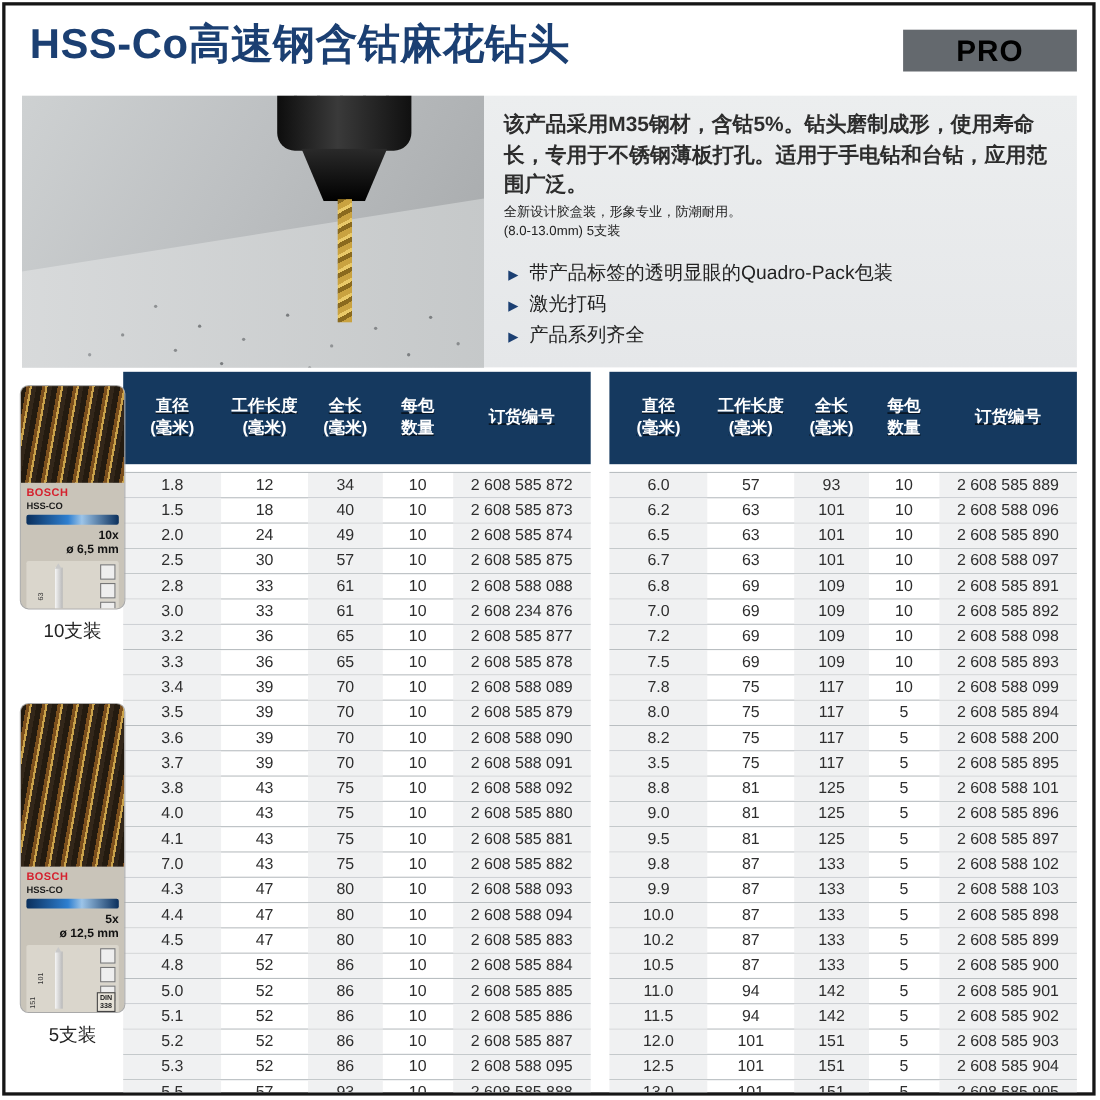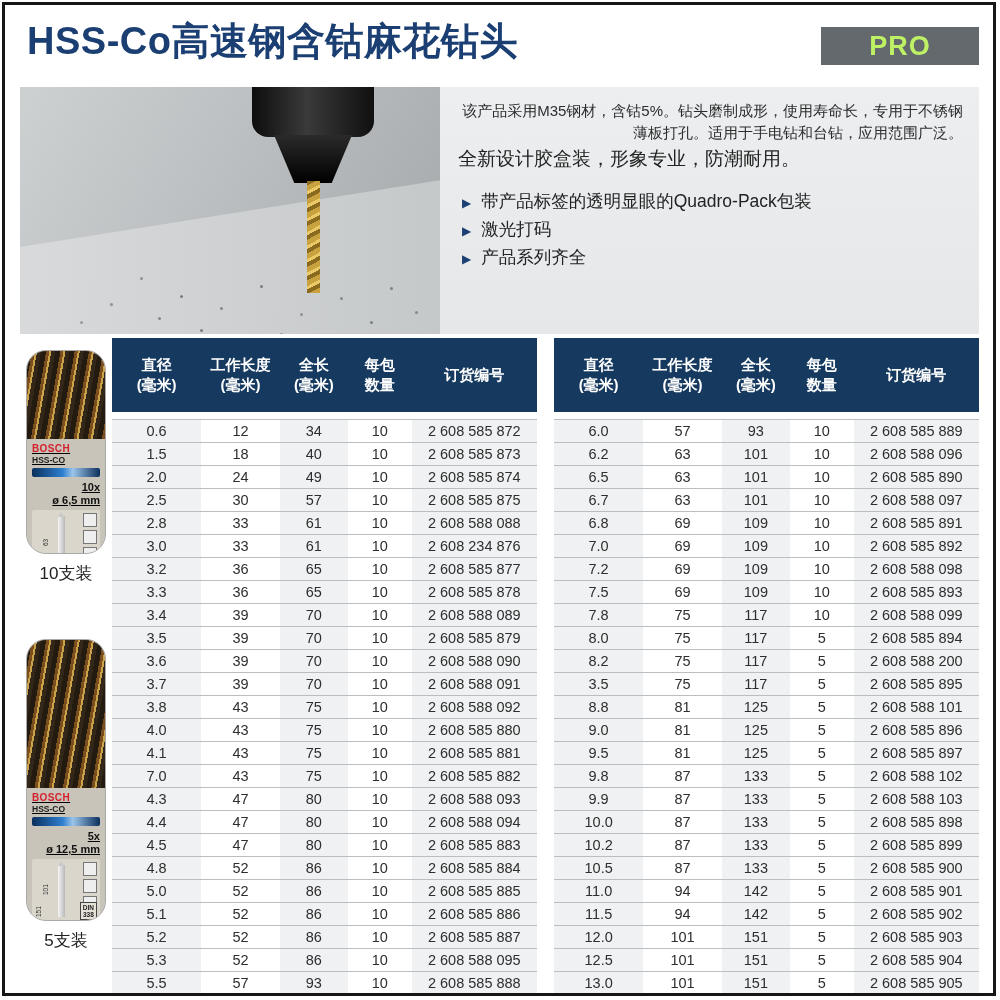--- a/index.html
+++ b/index.html
@@ -2,21 +2,21 @@
 <html><head>
 <meta charset="utf-8">
 <style>
   html,body{margin:0;padding:0;background:#fff;}
   body{width:1000px;height:1000px;font-family:"Liberation Sans","DejaVu Sans",sans-serif;}
   .page{position:relative;width:994px;height:994px;margin:2px;border:3px solid #161616;box-sizing:border-box;background:#fff;overflow:hidden;}
 
   
   .hdr{position:relative;height:62px;padding:14px 15px 0 22px;}
   .title{font-size:38px;font-weight:bold;color:#1B3F72;letter-spacing:.5px;line-height:1.2;}
-  .pro{position:absolute;right:14px;top:22px;width:158px;height:38px;background:#64696E;color:#bef264;
+  .pro{position:absolute;right:14px;top:22px;width:158px;height:38px;background:#64696E;color:#000000;
        font-size:27px;font-weight:bold;display:flex;align-items:center;justify-content:center;letter-spacing:1px;}
 
   
   .hero{display:flex;margin:6px 0 0 15px;}
   .photo{position:relative;width:420px;height:247px;overflow:hidden;flex:none;
          background:linear-gradient(120deg,#ced1d2 0%,#bcbfc1 45%,#a4a7a9 100%);}
   .plate{position:absolute;left:-40px;top:128px;width:500px;height:210px;transform:rotate(-9deg);
          background:linear-gradient(100deg,#dadcdd,#c3c6c7);border-bottom:9px solid #94979a;box-shadow:0 10px 8px rgba(70,70,72,.45);}
   .chuck{position:absolute;left:232px;top:-8px;width:122px;height:58px;background:linear-gradient(90deg,#0d0d0d,#3a3a3a 45%,#101010);border-radius:0 0 16px 16px;}
   .collar{position:absolute;left:238px;top:-34px;width:112px;height:36px;border-radius:5px;
@@ -24,32 +24,32 @@
   .cone{position:absolute;left:254px;top:48px;width:78px;height:48px;background:linear-gradient(#2a2a2a,#000);
         clip-path:polygon(0 0,100% 0,74% 100%,26% 100%);}
   .bit{position:absolute;left:287px;top:94px;width:13px;height:112px;
        background:repeating-linear-gradient(-28deg,#c9a240 0 5px,#8a6a1e 5px 9px,#e9c968 9px 12px);}
   .shavings{position:absolute;left:120px;top:190px;width:3px;height:3px;background:#8e9193;border-radius:50%;
        box-shadow:40px 18px #7d8082,80px 30px #888b8d,120px 8px #7a7d7f,160px 36px #909395,200px 20px #85888a,
                   230px 44px #7d8082,18px 40px #888b8d,60px 52px #7a7d7f,140px 56px #909395,185px 60px #85888a,
                   250px 10px #7d8082,275px 34px #888b8d,-30px 26px #8e9193,-60px 44px #9a9da0,300px 52px #85888a;}
 
   .desc{flex:1;background:linear-gradient(#eceeef,#e5e7e9);margin-right:14px;padding:13px 16px 0 18px;}
-  .desc .intro{margin:0;font-size:15px;font-weight:normal;color:#2d2d2d;line-height:1.45;text-align:right;}
-  .desc .line{margin:0;font-size:19px;color:#222;line-height:1.55;}
+  .desc .intro{margin:0;font-size:19px;font-weight:bold;color:#2d2d2d;line-height:1.45;}
+  .desc .line{margin:0;font-size:12px;color:#222;line-height:1.55;}
   .desc .line:first-of-type{margin-top:16px;}
   .bullets{list-style:none;margin:14px 0 0 0;padding:0;}
   .bullets li{display:flex;align-items:baseline;font-size:17.5px;color:#222;line-height:1.6;}
   .arrow{color:#1B3F72;font-size:12px;margin:0 10px 0 4px;flex:none;}
 
   
   .content{display:flex;margin:4px 0 0 15px;}
   .aside{width:92px;flex:none;display:flex;flex-direction:column;align-items:center;padding-top:12px;}
-  .case{position:relative;width:80px;border:1px solid #a9a9a9;border-radius:20px;overflow:hidden;
-        background:linear-gradient(#dedede,#bdbdbd);box-sizing:border-box;text-decoration:underline;}
+  .case{position:relative;width:96px;border:1px solid #a9a9a9;border-radius:8px;overflow:hidden;
+        background:linear-gradient(#dedede,#bdbdbd);box-sizing:border-box;}
   .case .drills{background:repeating-linear-gradient(100deg,#241b10 0 5px,#7b4f1d 5px 8px,#caa24a 8px 10px,#33271a 10px 14px);}
   .lab{background:#c9c4b9;padding:4px 5px 5px 5px;}
   .lab .bosch{color:#D5212E;font-weight:bold;font-size:10px;letter-spacing:.4px;}
   .lab .hss{font-size:8.5px;font-weight:bold;color:#1d1d1d;margin-top:1px;}
   .lab .swoosh{height:9px;border-radius:2px;margin:3px 0 4px 0;
        background:linear-gradient(90deg,#0a2f5c 0%,#2e7fd0 45%,#9cc4e8 60%,#0a2f5c 100%);}
   .lab .cnt,.lab .dia{font-weight:bold;font-size:11px;color:#111;line-height:1.15;text-align:right;}
   .diagram{position:relative;background:#dad6cc;margin-top:4px;height:64px;border-radius:2px;}
   .rod{position:absolute;left:26px;top:6px;width:7px;height:52px;background:linear-gradient(90deg,#f5f5f5,#b8b8b8);}
   .rod:before{content:"";position:absolute;left:0;top:-4px;border-left:3.5px solid transparent;border-right:3.5px solid transparent;border-bottom:5px solid #c9c9c9;}
@@ -59,21 +59,21 @@
   .din{position:absolute;right:3px;bottom:3px;border:1px solid #444;font-size:6.5px;font-weight:bold;color:#222;
        padding:1px 2px;line-height:1.1;text-align:center;background:#e6e2d8;white-space:pre-line;}
   .pictos{position:absolute;right:3px;top:3px;display:flex;flex-direction:column;gap:3px;}
   .pictos span{width:12px;height:12px;border:1px solid #777;background:#eee;display:block;}
   .pack-label{font-size:17px;color:#222;margin-top:8px;text-align:left;}
   .gap-between{height:54px;}
 
   
   .tables{display:flex;gap:17px;flex:1;margin-right:14px;}
   .spec{flex:1;}
-  .thead{display:grid;grid-template-columns:21% 18.5% 16% 15% 29.5%;background:#15395F;height:74px;align-items:center;}
+  .thead{display:grid;grid-template-columns:21% 18.5% 16% 15% 29.5%;background:#15395F;height:84px;align-items:center;text-decoration:underline;}
   .thead .hc{text-align:center;color:#fff;font-weight:bold;font-size:15px;line-height:1.35;}
   .tbody{margin-top:7px;border-top:1px solid #b9bec1;}
   .trow{display:grid;grid-template-columns:21% 18.5% 16% 15% 29.5%;height:22px;border-bottom:1px solid #b9bec1;}
   .tcell{display:flex;align-items:center;justify-content:center;font-size:14.5px;color:#2e2e2e;}
   .trow .tcell:nth-child(odd){background:#F0F1F2;}
 </style>
 </head>
 <body>
 
 <div class="page">
@@ -88,20 +88,21 @@
       <div class="plate"></div>
       <div class="shavings"></div>
       <div class="collar"></div>
       <div class="chuck"></div>
       <div class="cone"></div>
       <div class="bit"></div>
     </div>
     <div class="desc">
       <p class="intro">该产品采用M35钢材，含钴5%。钻头磨制成形，使用寿命长，专用于不锈钢薄板打孔。适用于手电钻和台钻，应用范围广泛。</p>
       <p class="line">全新设计胶盒装，形象专业，防潮耐用。</p>
+      <p class="line">(8.0-13.0mm) 5支装</p>
       <ul class="bullets">
         <li>
             <span class="arrow">▶</span>
             <span>带产品标签的透明显眼的Quadro-Pack包装</span>
           </li>
         <li>
             <span class="arrow">▶</span>
             <span>激光打码</span>
           </li>
         <li>
@@ -187,21 +188,21 @@
               <div>每包</div>
               <div>数量</div>
             </div>
           <div class="hc">
               <div>订货编号</div>
               <div></div>
             </div>
         </div>
         <div class="tbody">
             <div class="trow">
-              <div class="tcell">0.6</div>
+              <div class="tcell">1.8</div>
               <div class="tcell">12</div>
               <div class="tcell">34</div>
               <div class="tcell">10</div>
               <div class="tcell">2 608 585 872</div>
             </div>
             <div class="trow">
               <div class="tcell">1.5</div>
               <div class="tcell">18</div>
               <div class="tcell">40</div>
               <div class="tcell">10</div>

